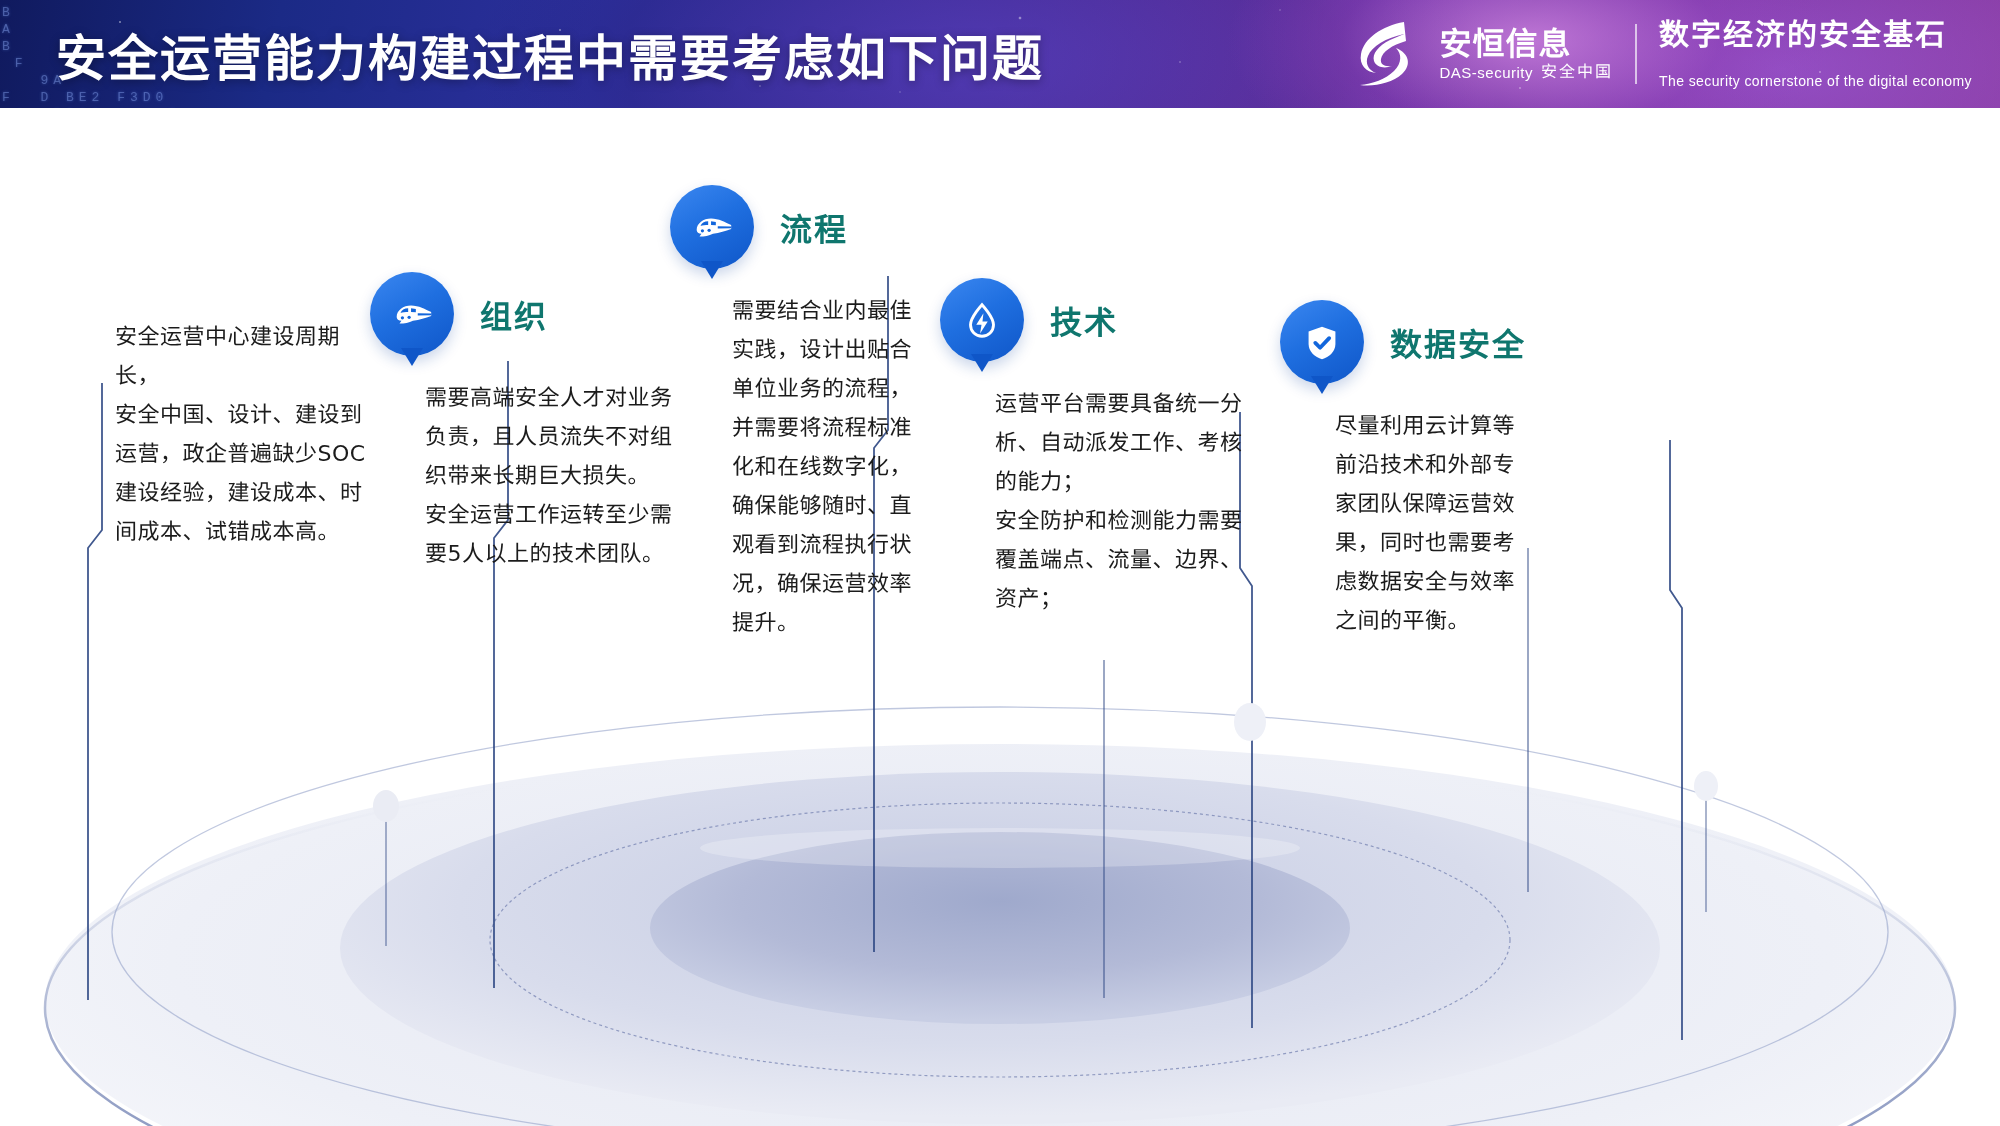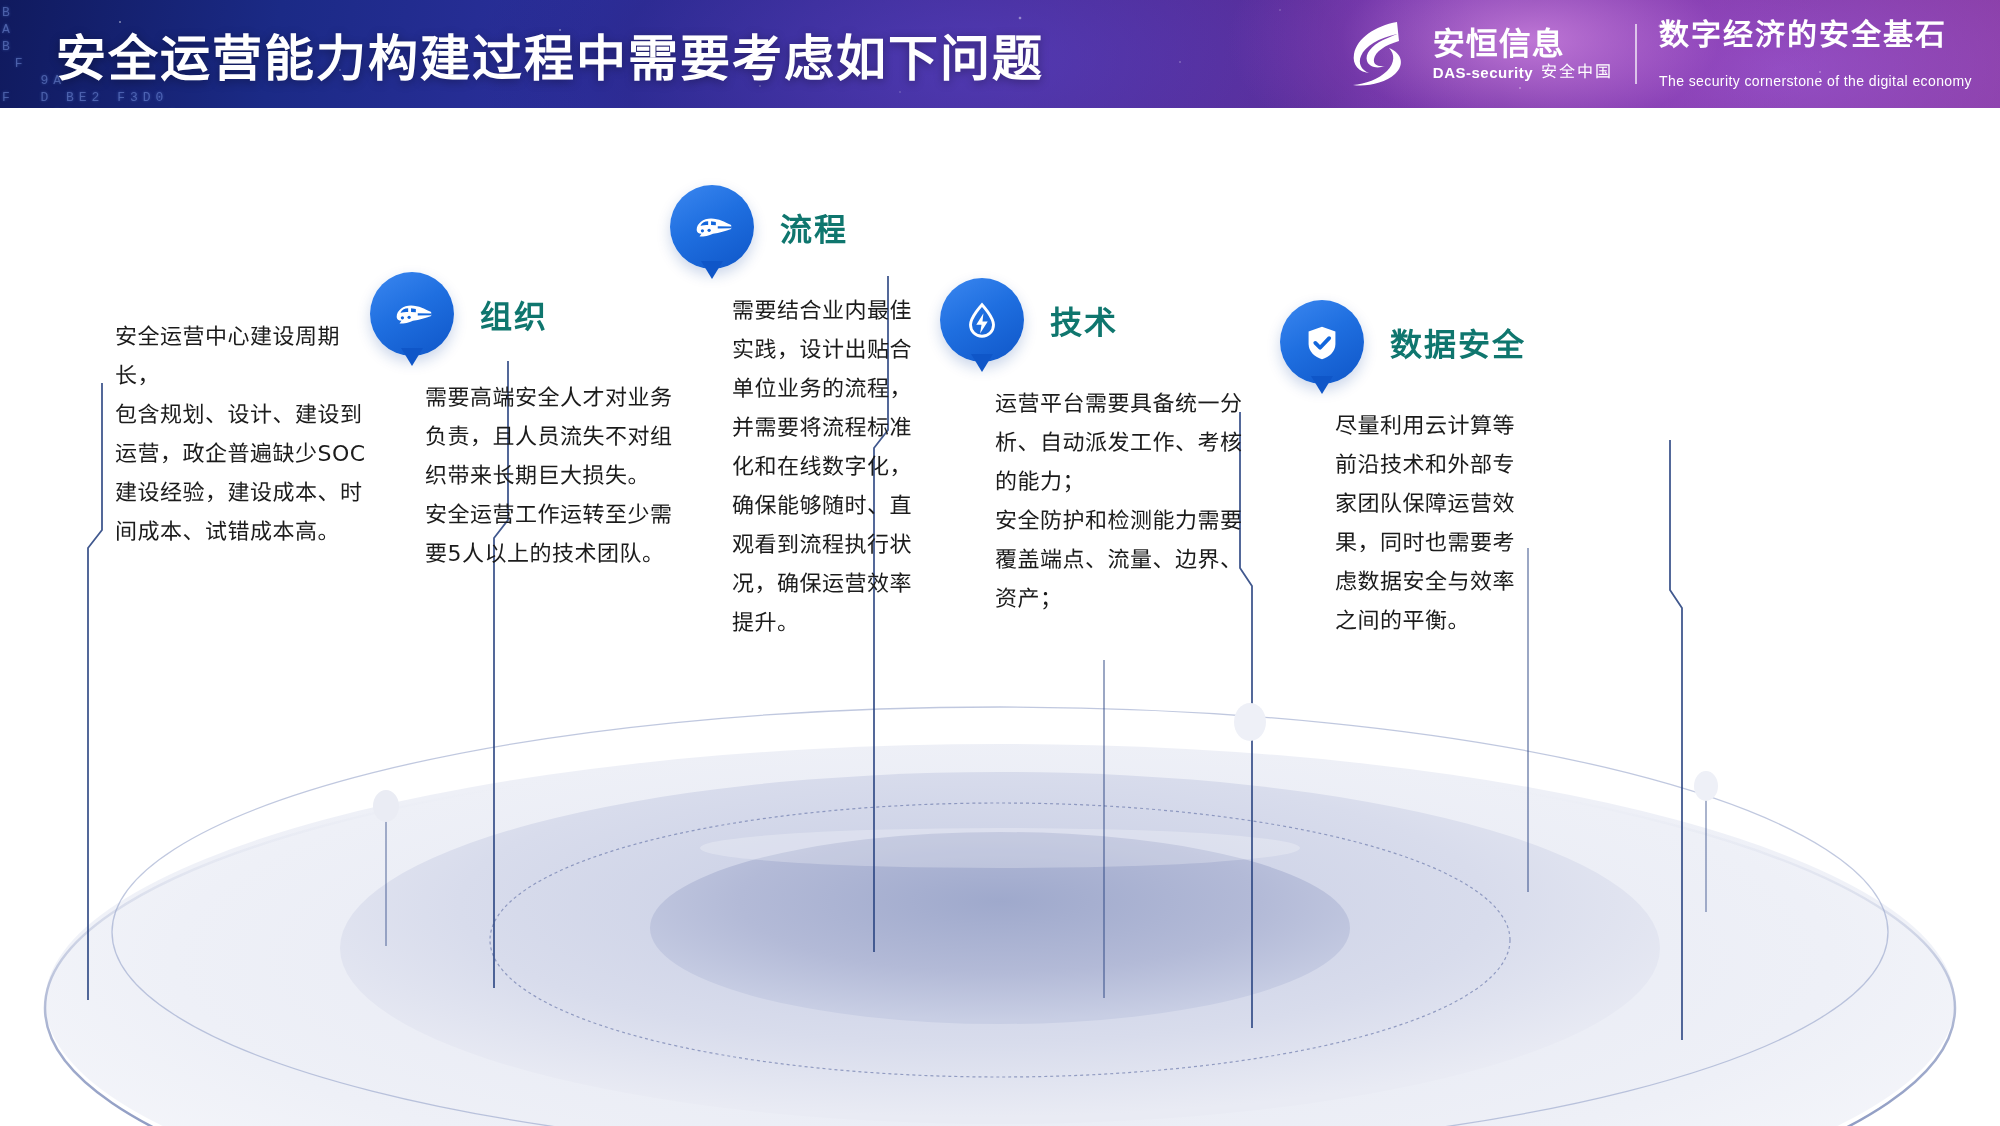--- a/index.html
+++ b/index.html
@@ -51,21 +51,21 @@
     font-family:"DejaVu Sans","Liberation Sans",sans-serif;
   }
 
   
   .logo-wrap { position:absolute; right:28px; top:12px; height:84px; display:flex; align-items:center; gap:22px; }
   .logo-mark { width:66px; height:72px; flex:0 0 auto; }
   .logo-cn-block { display:flex; flex-direction:column; justify-content:center; gap:4px; }
   .logo-cn { font-size:32px; font-weight:bold; color:#fff; letter-spacing:1px; line-height:1;
              font-family:"DejaVu Sans","Liberation Sans",sans-serif; }
   .logo-sub-row { display:flex; align-items:center; gap:8px; }
-  .logo-en { font-size:15px; font-weight:bold; color:#fff; letter-spacing:.5px; line-height:1;
+  .logo-en { font-size:15px; font-weight:normal; color:#fff; letter-spacing:.5px; line-height:1;
              font-family:"Liberation Sans",sans-serif; }
   .logo-en-cn { font-size:16px; color:#fff; letter-spacing:2px; line-height:1;
                 font-family:"DejaVu Sans",sans-serif; }
   .logo-divider { width:2px; height:60px; background:rgba(255,255,255,.65); flex:0 0 auto; }
   .logo-right { display:flex; flex-direction:column; justify-content:center; gap:24px; }
   .logo-slogan-cn { font-size:30px; font-weight:bold; color:#fff; letter-spacing:2px; line-height:1;
                     font-family:"DejaVu Sans","Liberation Sans",sans-serif; }
   .logo-slogan-en { font-size:14px; color:#fff; letter-spacing:.4px; line-height:1;
                     font-family:"Liberation Sans",sans-serif; }
 
@@ -198,21 +198,21 @@
       <path d="M386 800 L386 946" stroke-width="1.5" opacity=".6"></path>
       <path d="M1706 780 L1706 912" stroke-width="1.5" opacity=".6"></path>
     </g>
     <ellipse cx="386" cy="806" rx="13" ry="16" fill="#eaecf4"></ellipse>
     <ellipse cx="1250" cy="722" rx="16" ry="19" fill="#eef0f7"></ellipse>
     <ellipse cx="1706" cy="786" rx="12" ry="15" fill="#eef0f7"></ellipse>
   </svg>
 
   <div class="item" id="item-1">
     <div class="item-body">安全运营中心建设周期长，
-包含规划、设计、建设到
+安全中国、设计、建设到
 运营，政企普遍缺少SOC
 建设经验，建设成本、时
 间成本、试错成本高。</div>
   </div>
 
   <div class="item" id="item-2">
     <div class="item-head">
       <div class="pin">
         <svg viewBox="0 0 48 48" xmlns="http://www.w3.org/2000/svg" aria-hidden="true">
           <path d="M8 27 C8 20, 15 15, 23 15 C31 15, 38 19, 44 22 L44 26 C38 28, 32 30, 25 31 C21 33, 16 34, 11 34 L13 31 C10 31, 8 29, 8 27 Z" fill="#ffffff"></path>

